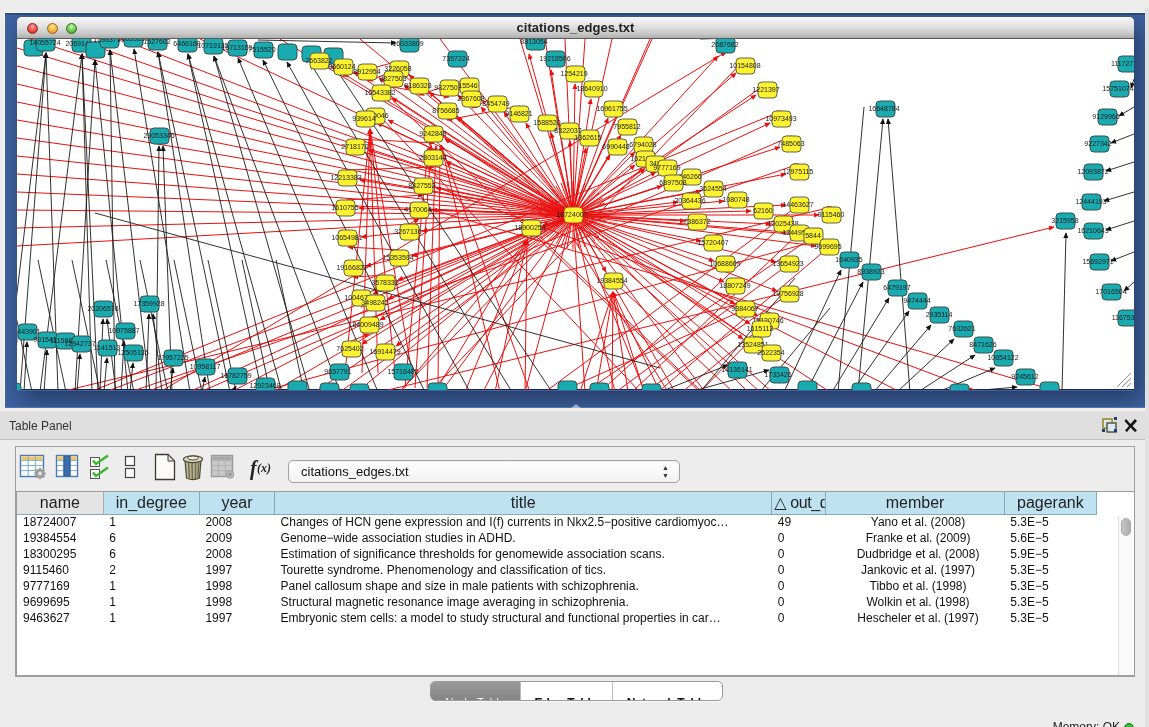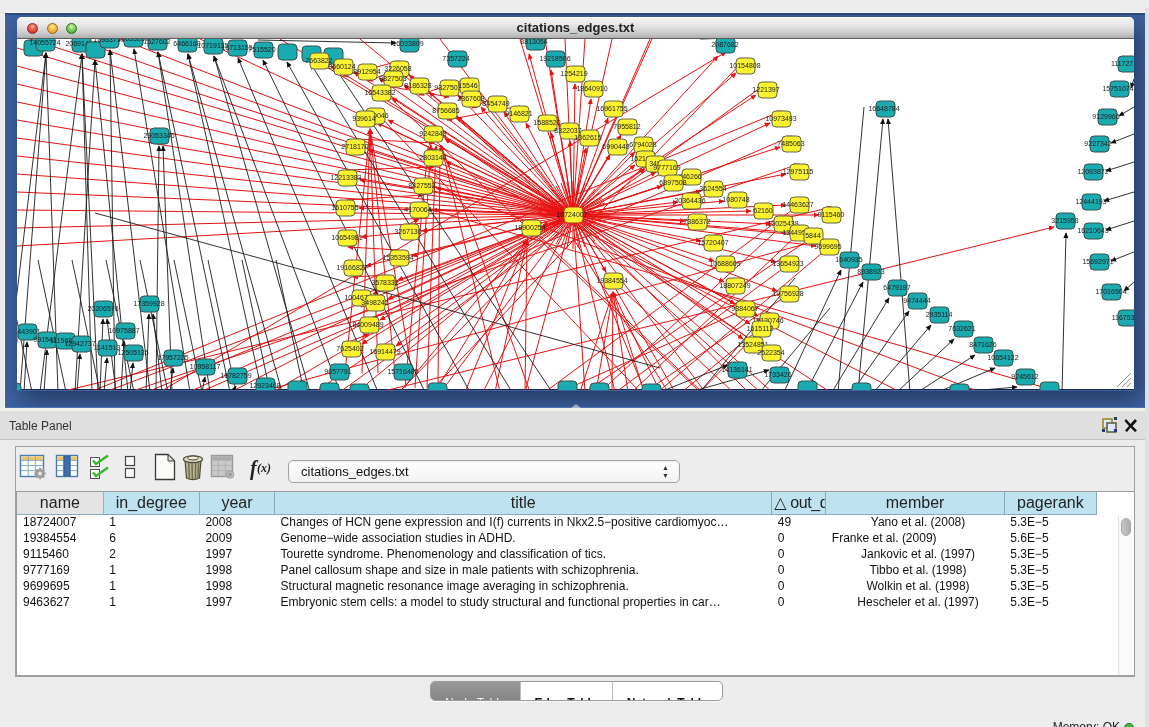--- a/index.html
+++ b/index.html
@@ -811,22 +811,31 @@
               <td>49</td>
               <td style="text-align:center">Yano et al. (2008)</td>
               <td>5.3E−5</td>
             </tr>
         <tr>
               <td>19384554</td>
               <td>6</td>
               <td>2009</td>
               <td>Genome−wide association studies in ADHD.</td>
               <td>0</td>
-              <td style="">Franke et al. (2009)</td>
+              <td style="text-align:center">Franke et al. (2009)</td>
               <td>5.6E−5</td>
+            </tr>
+        <tr>
+              <td>18300295</td>
+              <td>6</td>
+              <td>2008</td>
+              <td>Estimation of significance thresholds for genomewide association scans.</td>
+              <td>0</td>
+              <td style="text-align:center">Dudbridge et al. (2008)</td>
+              <td>5.9E−5</td>
             </tr>
         <tr>
               <td>9115460</td>
               <td>2</td>
               <td>1997</td>
               <td>Tourette syndrome. Phenomenology and classification of tics.</td>
               <td>0</td>
               <td style="text-align:center">Jankovic et al. (1997)</td>
               <td>5.3E−5</td>
             </tr>

